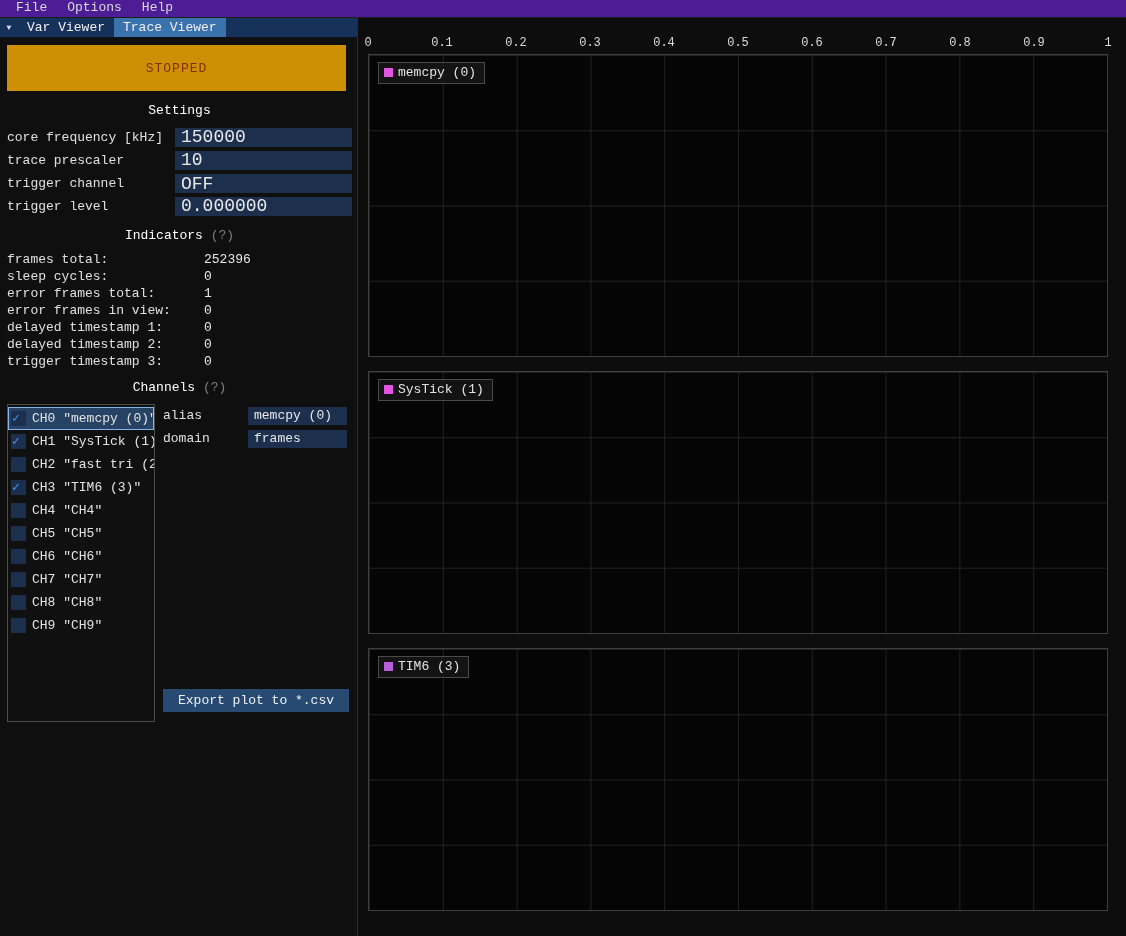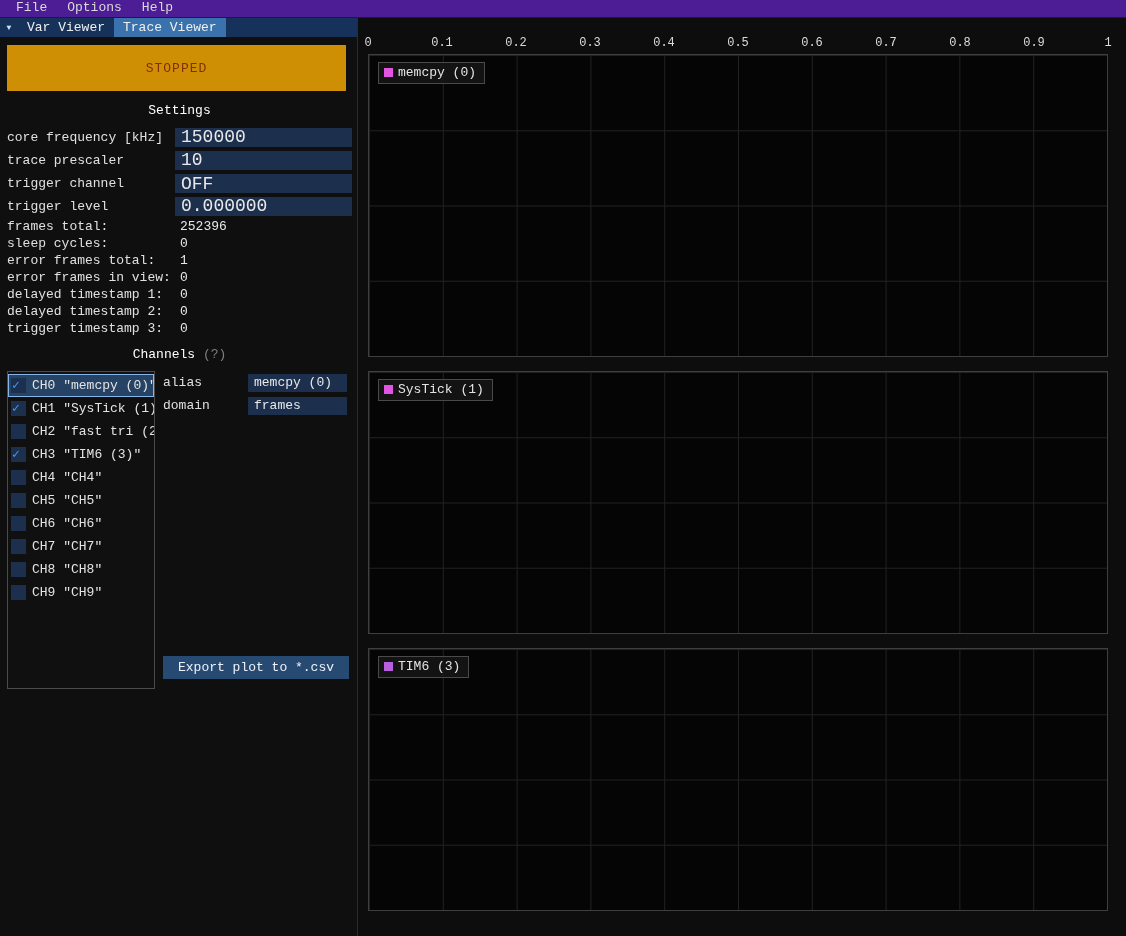--- a/index.html
+++ b/index.html
@@ -29,21 +29,21 @@
 
   .section-title { text-align:center; color:#ffffff; height:17px; margin:10px 0 6px 0; }
   .help-hint { color:#7f7f7f; }
 
   .setting-row { display:flex; align-items:center; height:23px; }
   .setting-label { flex:1; color:#e0e0e0; }
   .field-box { width:177px; height:19px; background:#1c304d; border:none; outline:none;
     color:#e8e8e8; font-family:inherit; font-size:18px; padding:0 6px; display:flex; align-items:center; }
   input.field-box { display:inline-block; line-height:19px; }
 
-  .indicator-row { display:flex; height:17px; align-items:center; }
+  .indicator-row { display:flex; height:17px; align-items:center;gap:24px; }
   .indicator-label { width:173px; color:#e0e0e0; }
   .indicator-value { color:#e8e8e8; }
 
   .channels-body { display:flex; margin-top:7px; height:318px; }
   .channel-list { width:148px; flex:0 0 148px; border:1px solid #4b4b4b; background:#101010;
     padding:2px 0; overflow:hidden; }
   .channel-row { display:flex; align-items:center; gap:6px; height:23px; padding:0 3px;
     white-space:nowrap; overflow:hidden; cursor:pointer; }
   .channel-row.on { background:#264264; box-shadow:inset 0 0 0 1px #86b5ea; }
   .checkbox { width:15px; height:15px; flex:0 0 15px; background:#1c304d; position:relative; cursor:pointer; }
@@ -110,20 +110,24 @@
       </div>
       <div class="setting-row">
         <span class="setting-label">trigger channel</span>
         <div class="field-box">OFF</div>
       </div>
       <div class="setting-row">
         <span class="setting-label">trigger level</span>
         <input class="field-box" value="0.000000" style="">
       </div>
 
+      <div class="section-title">
+        <span>Indicators</span>
+        <span class="help-hint">(?)</span>
+      </div>
 
       <div class="indicator-row">
         <span class="indicator-label">frames total:</span>
         <span class="indicator-value">252396</span>
       </div>
       <div class="indicator-row">
         <span class="indicator-label">sleep cycles:</span>
         <span class="indicator-value">0</span>
       </div>
       <div class="indicator-row">

